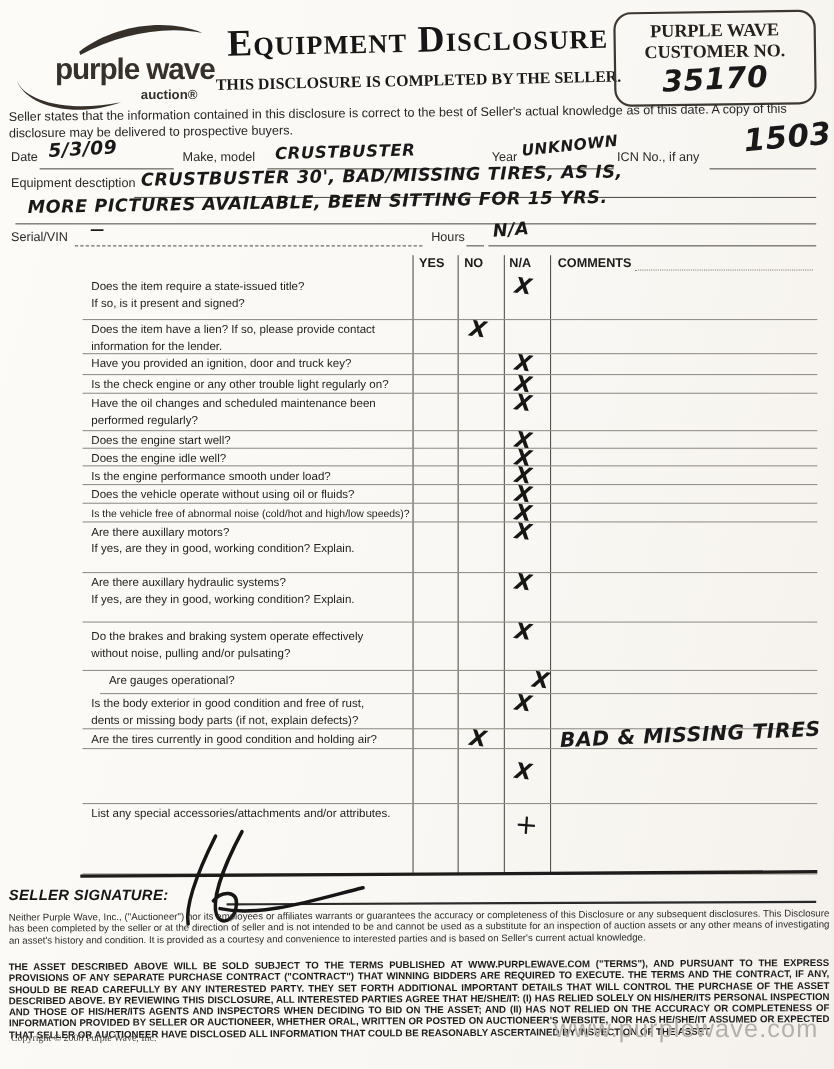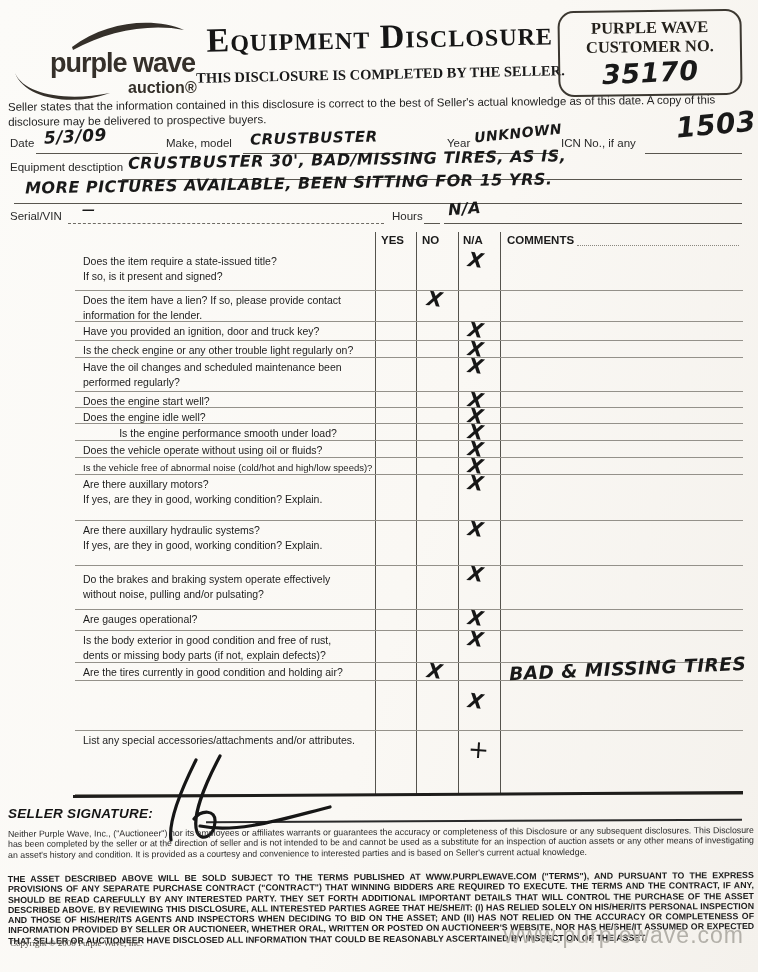--- a/index.html
+++ b/index.html
@@ -6,21 +6,21 @@
   #sheet{
     position:relative;width:758px;height:972px;margin:0 auto;overflow:hidden;
     background:linear-gradient(105deg,#fcfbf8 0%,#faf8f4 55%,#f4f1ec 100%);
     font-family:"Liberation Sans",sans-serif;color:#1f1f1f;
   }
   
   #logo{position:absolute;left:10px;top:16px;width:190px;height:86px;}
   #logo svg{position:absolute;left:0;top:0;}
   .logo-text{position:absolute;left:40px;top:32px;font-weight:bold;font-size:27px;
     letter-spacing:-1px;color:#35302a;}
-  .logo-sub{position:absolute;left:118px;top:63px;font-weight:bold;font-size:16px;color:#35302a;}
+  .logo-sub{position:absolute;left:118px;top:63px;font-weight:bold;font-size:12px;color:#35302a;}
   #title-block{position:absolute;left:188px;top:18px;width:384px;text-align:center;
     transform:rotate(-1.2deg);}
   .doc-title{font-family:"Liberation Serif",serif;font-variant:small-caps;font-weight:bold;
     font-size:34px;letter-spacing:1px;color:#161616;white-space:nowrap;}
   .doc-subtitle{margin-top:10px;font-family:"Liberation Serif",serif;font-weight:bold;
     font-size:14.5px;color:#1a1a1a;white-space:nowrap;}
   #customer-box{position:absolute;left:558px;top:10px;width:180px;height:82px;
     border:2.5px solid #3c3831;border-radius:16px;text-align:center;transform:rotate(-.8deg);
     font-family:"Liberation Serif",serif;}
   .cb-line{font-weight:bold;font-size:16.5px;line-height:19px;color:#25221d;}
@@ -171,21 +171,21 @@
       <span class="mark na">X</span>
 
     </div>
 
     <div class="trow" style="height: 16px;">
       <div class="q">Does the engine idle well?</div>
       <span class="mark na">X</span>
 
     </div>
 
-    <div class="trow" style="height: 17px; text-align: center;">
+    <div class="trow" style="height: 17px;">
       <div class="q">Is the engine performance smooth under load?</div>
       <span class="mark na">X</span>
 
     </div>
 
     <div class="trow" style="height: 17px;">
       <div class="q">Does the vehicle operate without using oil or fluids?</div>
       <span class="mark na">X</span>
 
     </div>
@@ -210,21 +210,21 @@
 
     </div>
 
     <div class="trow" style="height: 44px;">
       <div class="q" style="top: 6px;">Do the brakes and braking system operate effectively
 without noise, pulling and/or pulsating?</div>
       <span class="mark na">X</span>
 
     </div>
 
-    <div class="trow" style="height: 21px;">
+    <div class="trow" style="height: 21px; margin-left: 16px;">
       <div class="q">Are gauges operational?</div>
       <span class="mark na">X</span>
 
     </div>
 
     <div class="trow" style="height: 32px;">
       <div class="q">Is the body exterior in good condition and free of rust,
 dents or missing body parts (if not, explain defects)?</div>
       <span class="mark na">X</span>
 

